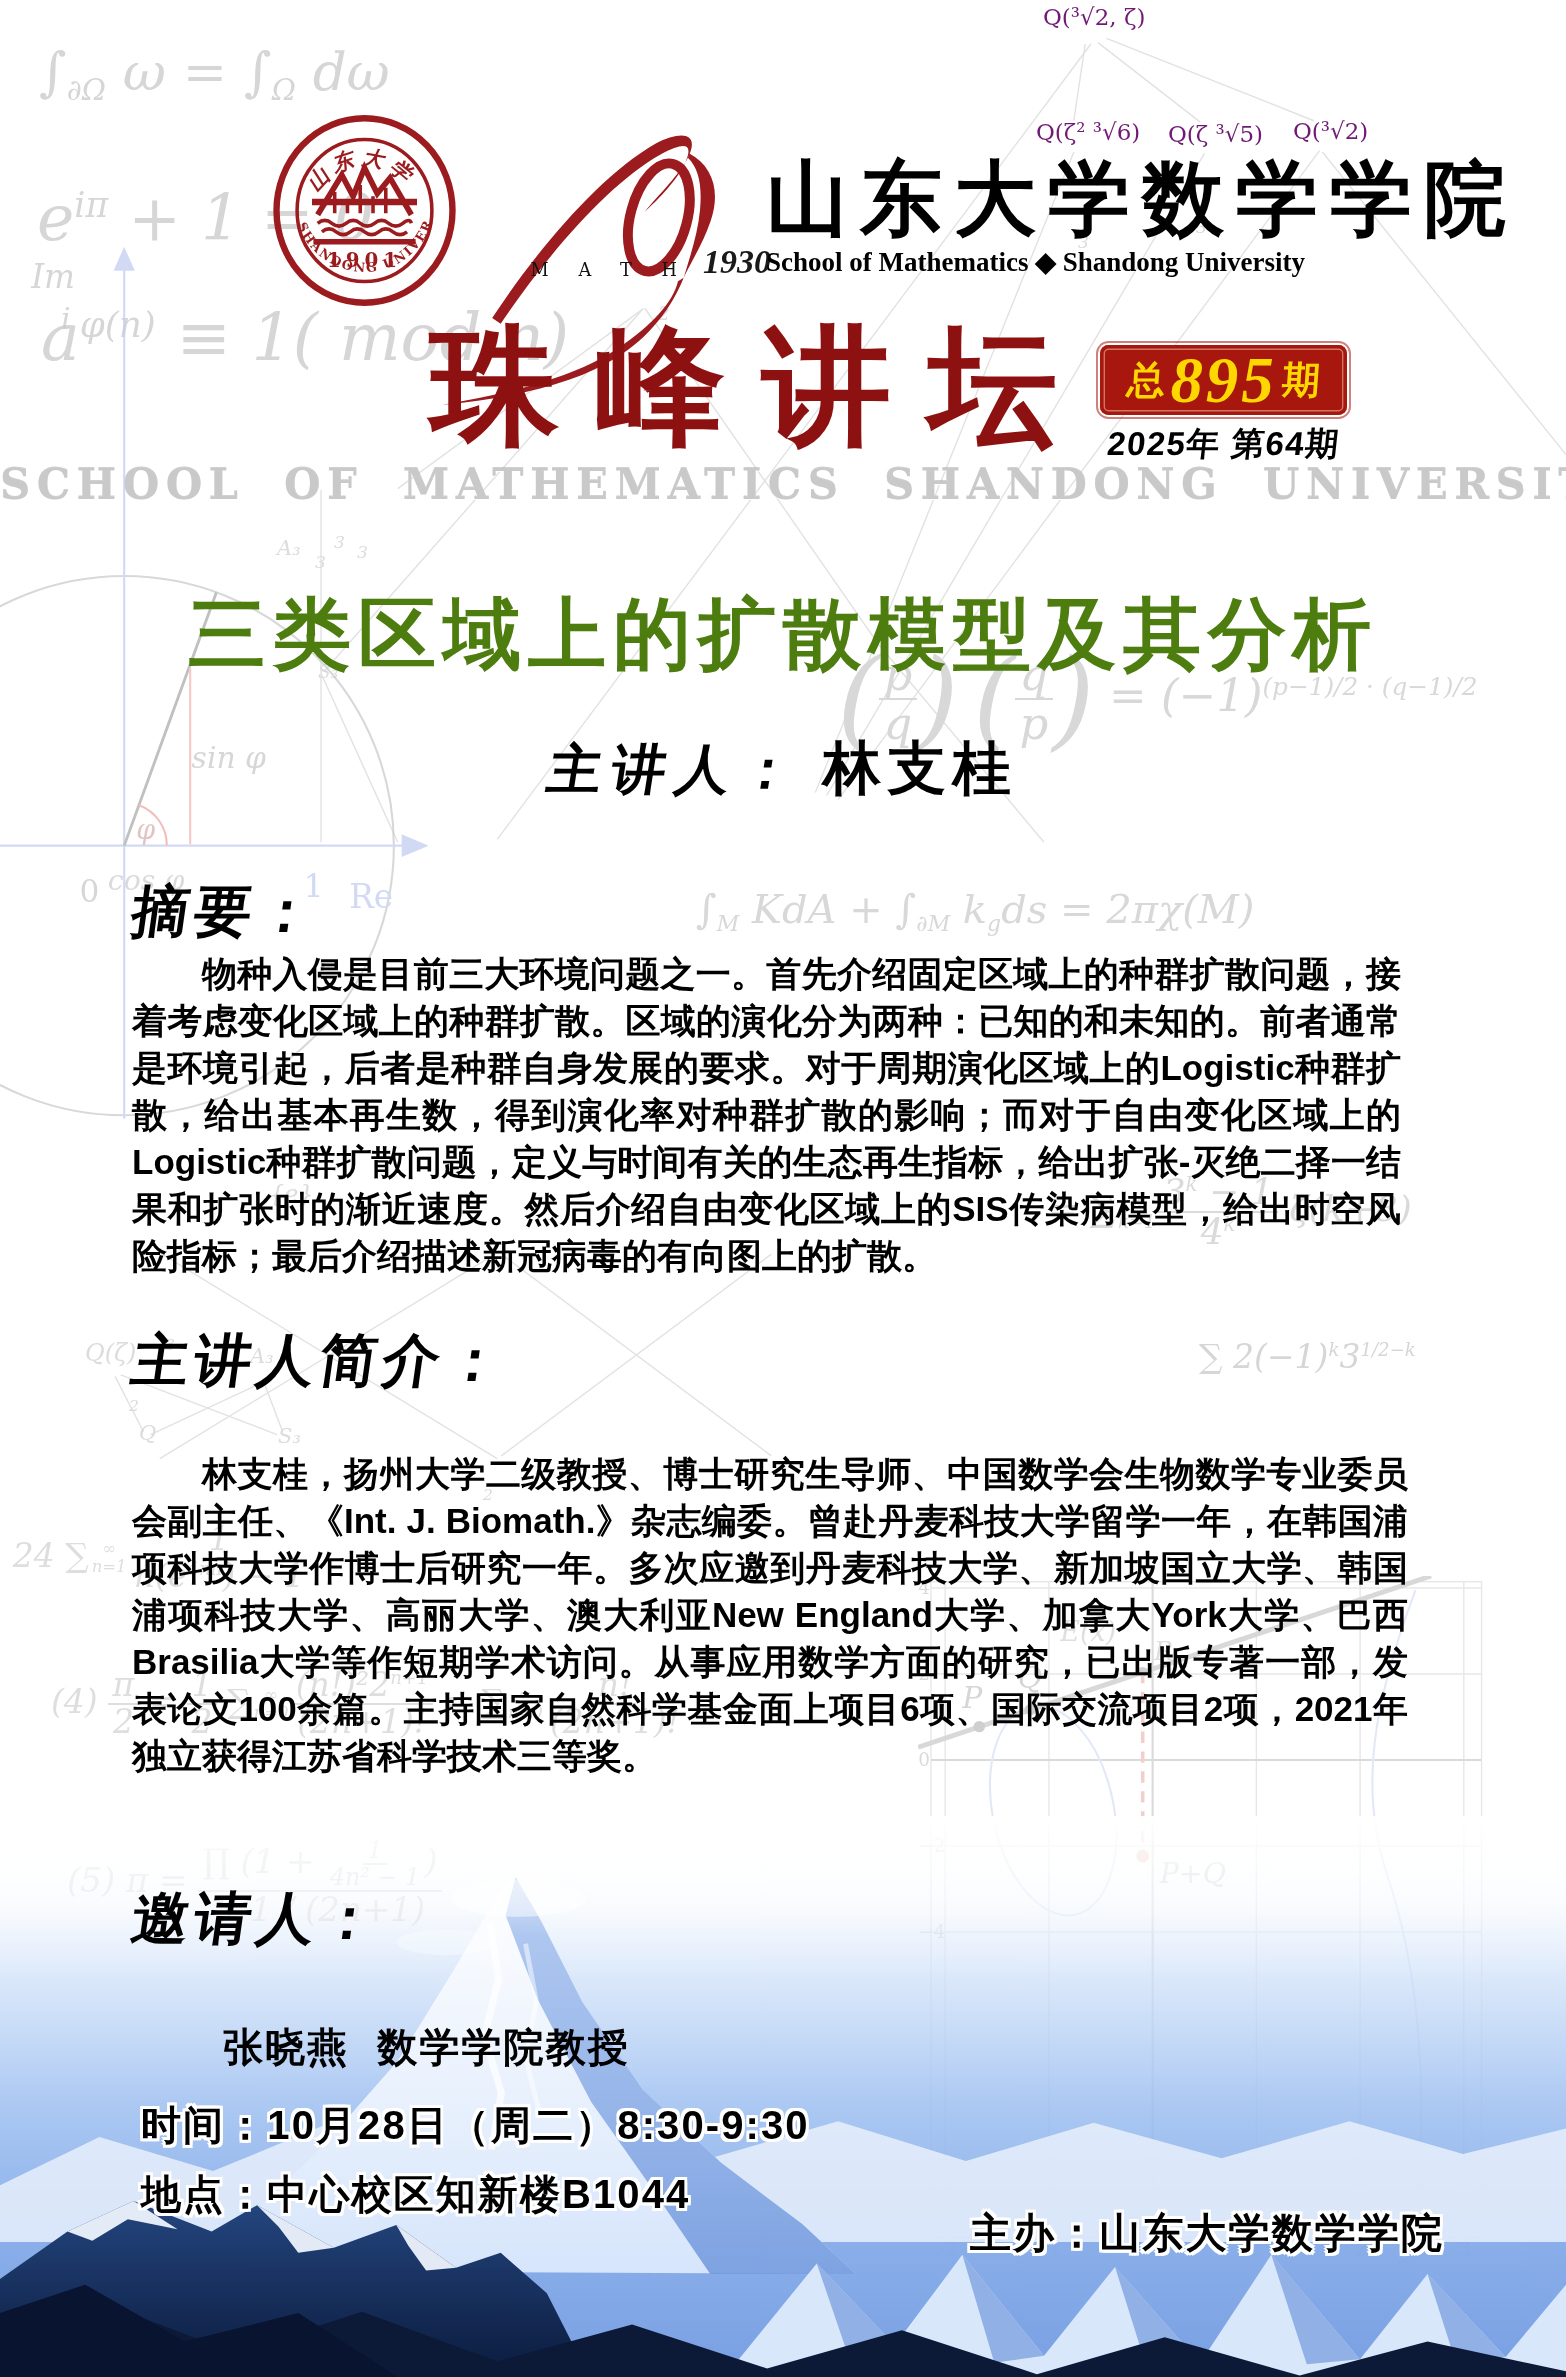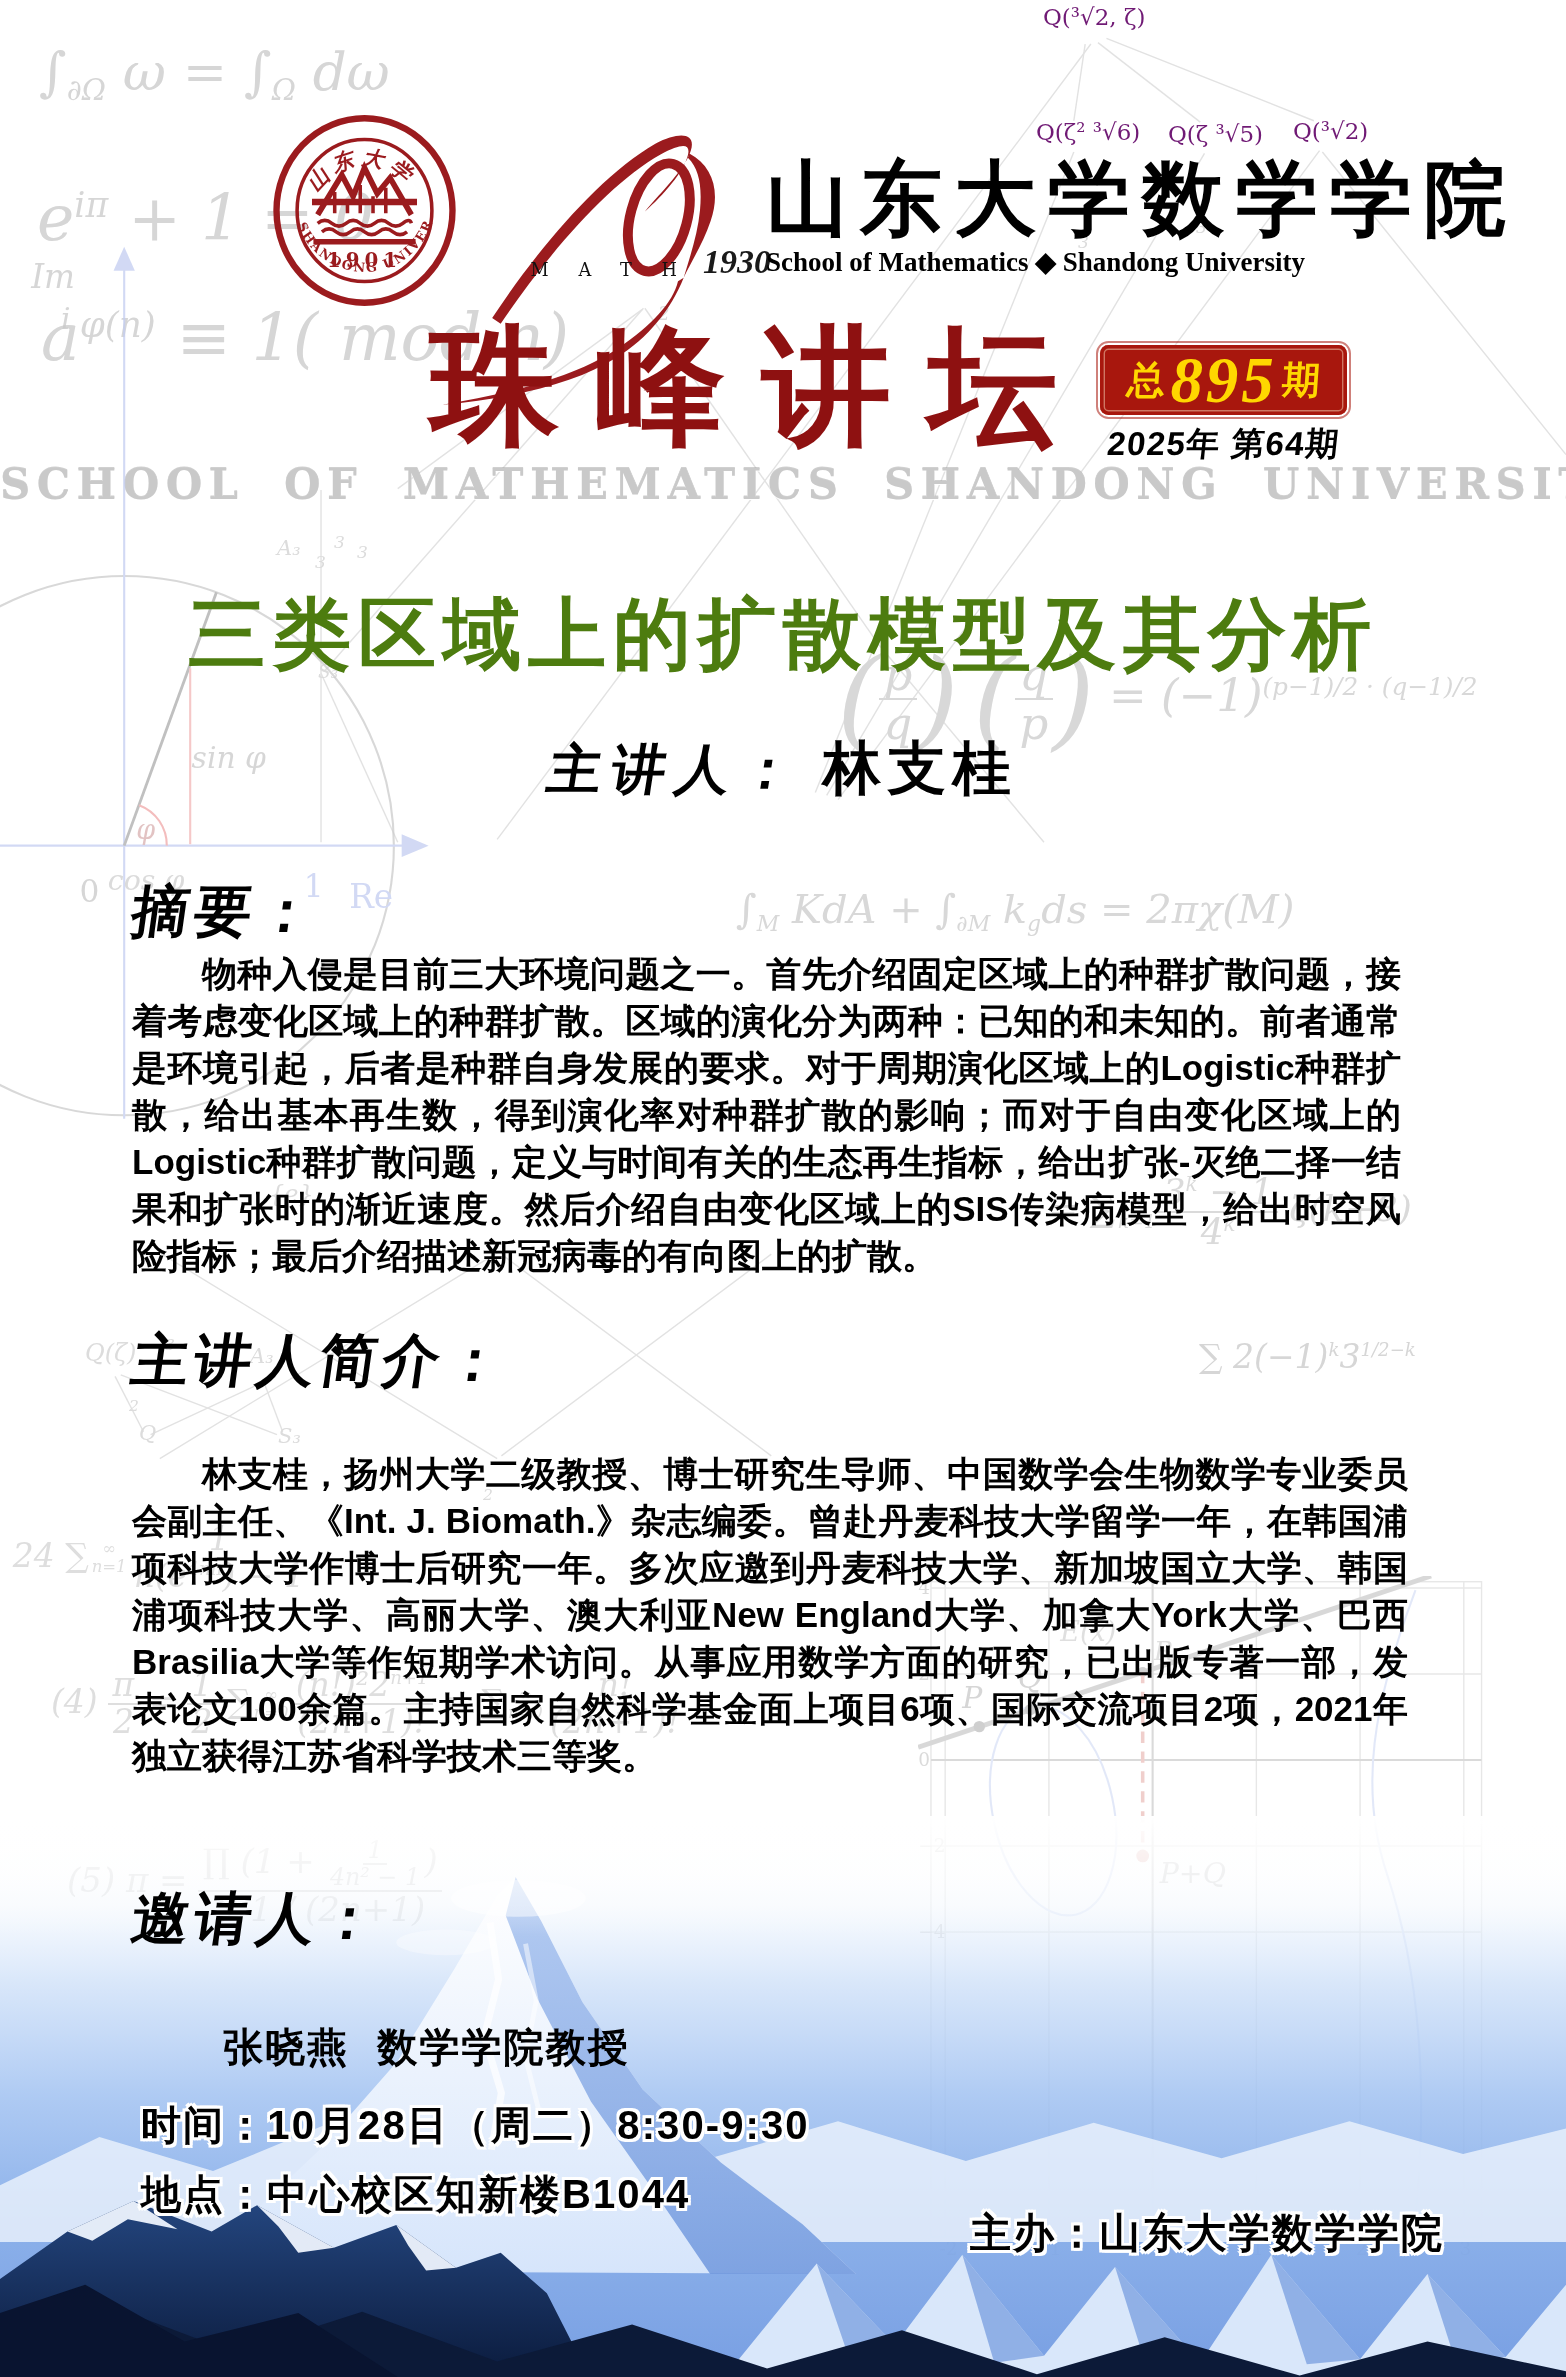--- a/index.html
+++ b/index.html
@@ -135,21 +135,21 @@
 
   <div class="wm" style="left:39px;top:44px;font-size:53px">
     <span>∫</span><sub>∂Ω</sub><span> ω = ∫</span><sub>Ω</sub><span> dω</span>
   </div>
   <div class="wm" style="left:37px;top:186px;font-size:63px">
     <span>e</span><sup>iπ</sup><span> + 1 = 0</span>
   </div>
   <div class="wm" style="left:41px;top:304px;font-size:65px">
     <span>a</span><sup>φ(n)</sup><span> ≡ 1( mod n)</span>
   </div>
-  <div class="wm" style="left:736px;top:888px;font-size:40px;color:#d8d8d8">
+  <div class="wm" style="left:696px;top:888px;font-size:40px;color:#d8d8d8">
     <span>∫</span><sub>M</sub><span> KdA + ∫</span><sub>∂M</sub><span> k</span><sub>g</sub><span>ds = 2πχ(M)</span>
   </div>
   <div class="wm" style="left:1048px;top:1173px;font-size:36px;color:#dadada">
     <span>= ∑</span><span class="lims">
         <span>∞</span>
         <span>k=1</span>
       </span><span class="frac">
         <span class="fn"><span>3</span><sup>k</sup><span> − 1</span></span>
         <span class="fd"><span>4</span><sup>k</sup></span>
       </span><span> ζ(k+8)</span>

